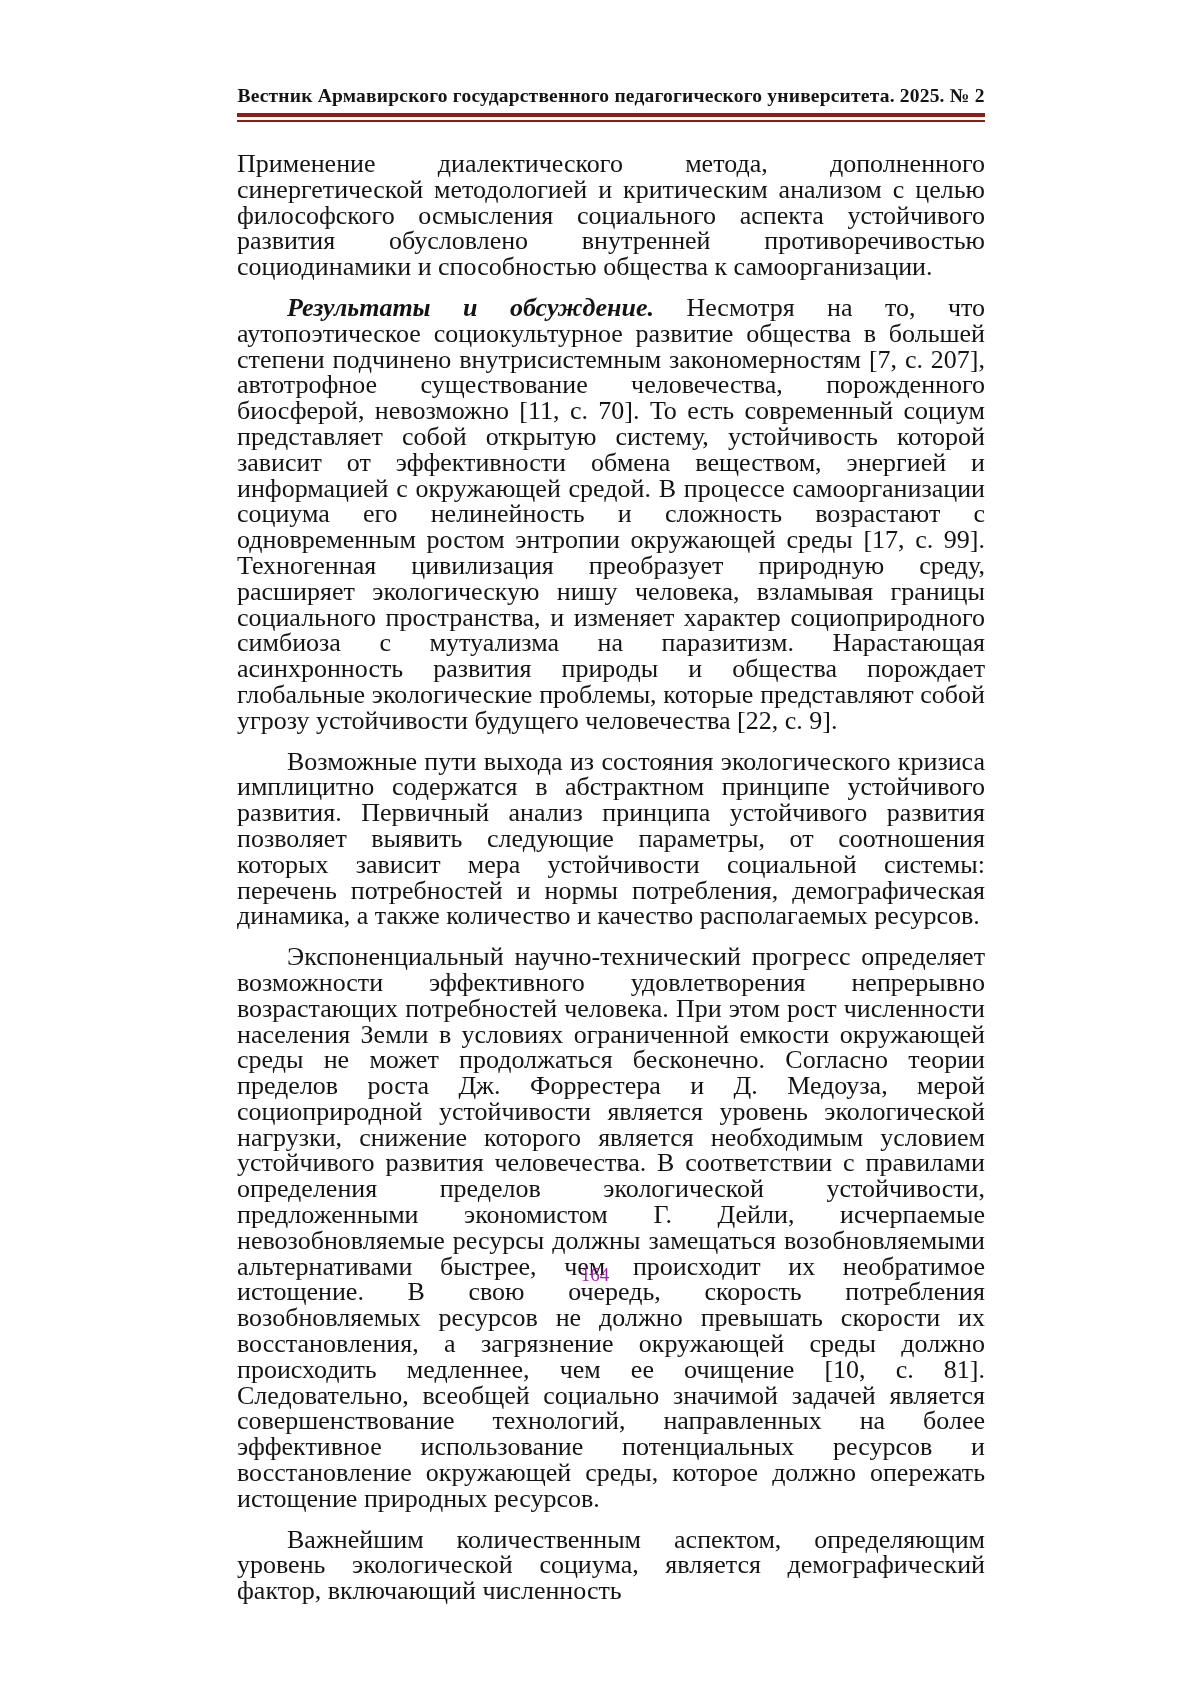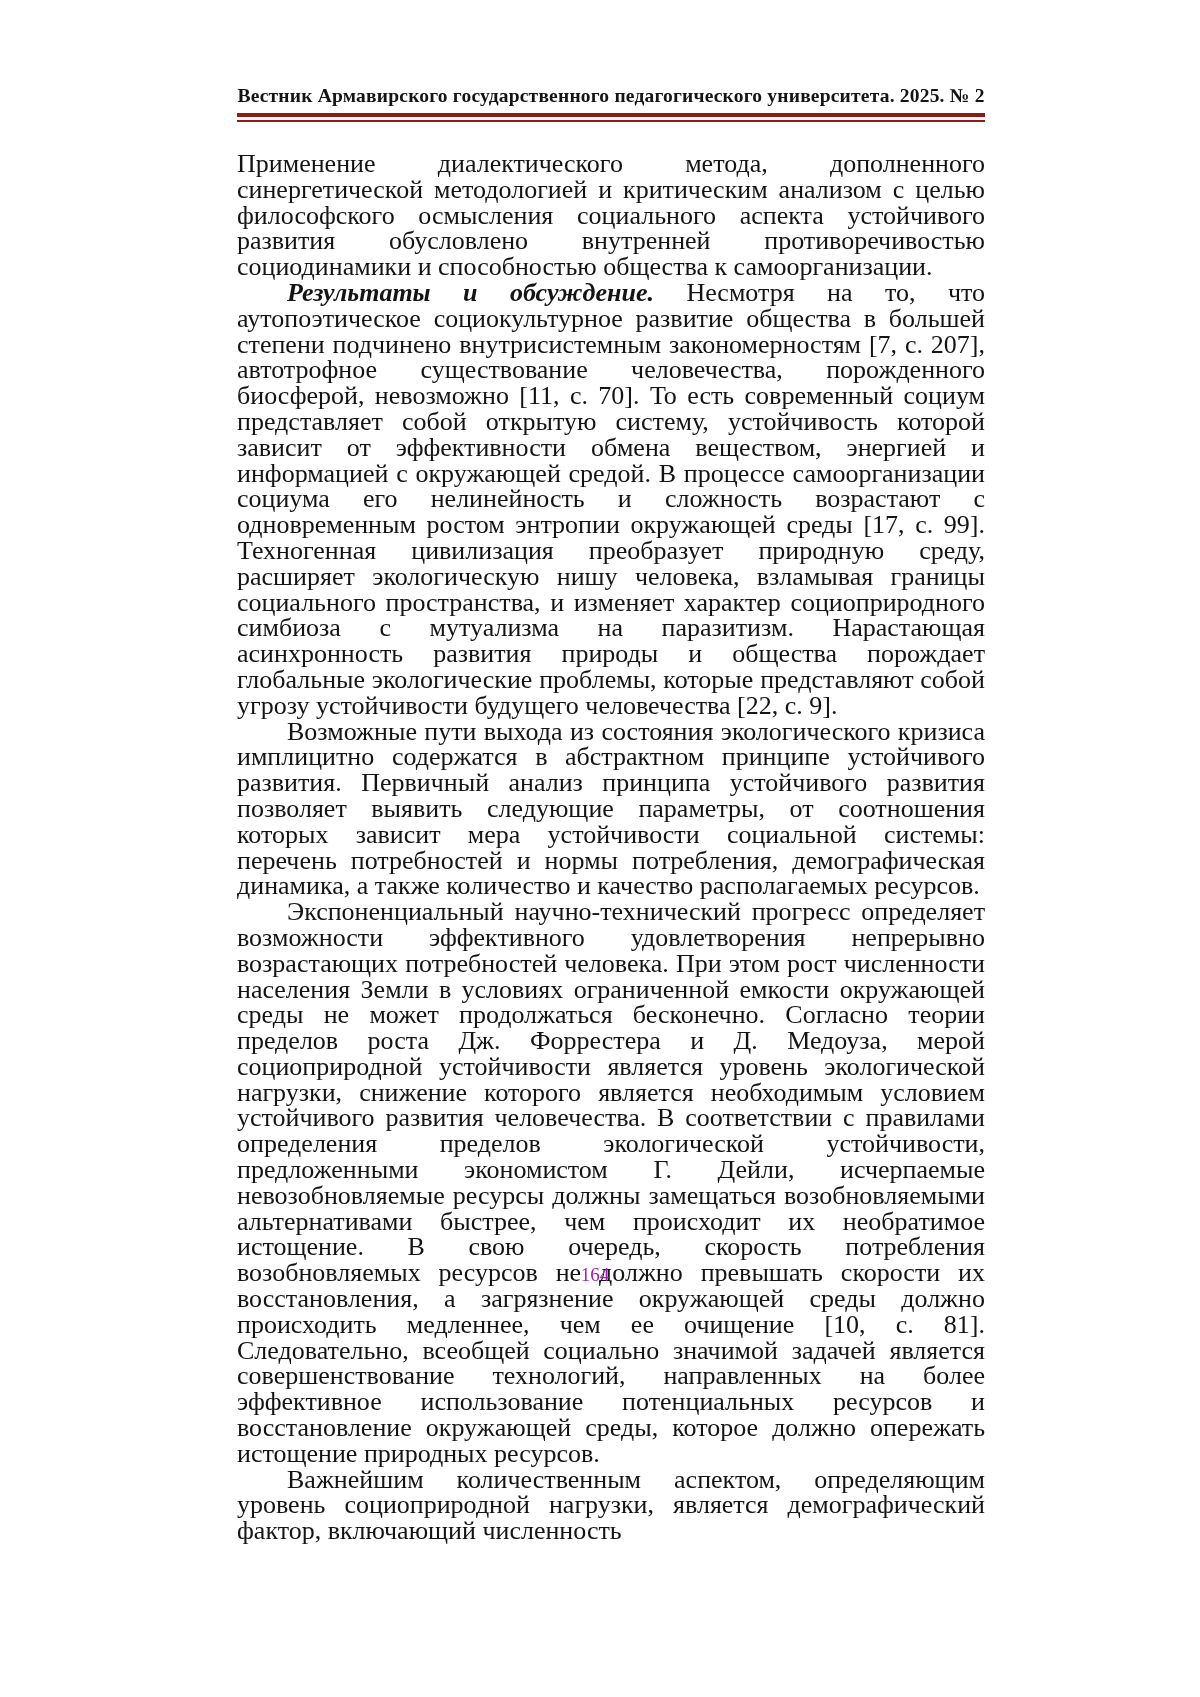--- a/index.html
+++ b/index.html
@@ -41,20 +41,21 @@
     font-size: 26px;
     line-height: 25.8px;
     text-align: justify;
   }
   .article p {
     margin: 0;
     padding: 0;
   }
   .article p.indent {
     text-indent: 50px;
+    margin-top: 15px;
   }
   .lead {
     font-weight: bold;
     font-style: italic;
   }
   .page-number {
     position: absolute;
     top: 1264px;
     left: 221px;
     width: 748px;
@@ -68,17 +69,17 @@
 
 <div class="page">
   <div class="content">
     <div class="header-title">Вестник Армавирского государственного педагогического университета. 2025. № 2</div>
     <div class="header-rule" style="border-top-color: rgb(142, 27, 20); border-bottom-color: rgb(142, 27, 20);"></div>
     <div class="article">
         <p>Применение диалектического метода, дополненного синергетической методологией и критическим анализом с целью философского осмысления социального аспекта устойчивого развития обусловлено внутренней противоречивостью социодинамики и способностью общества к самоорганизации.</p>
         <p class="indent"><span class="lead">Результаты и обсуждение. </span>Несмотря на то, что аутопоэтическое социокультурное развитие общества в большей степени подчинено внутрисистемным закономерностям [7, с. 207], автотрофное существование человечества, порожденного биосферой, невозможно [11, с. 70]. То есть современный социум представляет собой открытую систему, устойчивость которой зависит от эффективности обмена веществом, энергией и информацией с окружающей средой. В процессе самоорганизации социума его нелинейность и сложность возрастают с одновременным ростом энтропии окружающей среды [17, с. 99]. Техногенная цивилизация преобразует природную среду, расширяет экологическую нишу человека, взламывая границы социального пространства, и изменяет характер социоприродного симбиоза с мутуализма на паразитизм. Нарастающая асинхронность развития природы и общества порождает глобальные экологические проблемы, которые представляют собой угрозу устойчивости будущего человечества [22, с. 9].</p>
         <p class="indent">Возможные пути выхода из состояния экологического кризиса имплицитно содержатся в абстрактном принципе устойчивого развития. Первичный анализ принципа устойчивого развития позволяет выявить следующие параметры, от соотношения которых зависит мера устойчивости социальной системы: перечень потребностей и нормы потребления, демографическая динамика, а также количество и качество располагаемых ресурсов.</p>
         <p class="indent">Экспоненциальный научно-технический прогресс определяет возможности эффективного удовлетворения непрерывно возрастающих потребностей человека. При этом рост численности населения Земли в условиях ограниченной емкости окружающей среды не может продолжаться бесконечно. Согласно теории пределов роста Дж. Форрестера и Д. Медоуза, мерой социоприродной устойчивости является уровень экологической нагрузки, снижение которого является необходимым условием устойчивого развития человечества. В соответствии с правилами определения пределов экологической устойчивости, предложенными экономистом Г. Дейли, исчерпаемые невозобновляемые ресурсы должны замещаться возобновляемыми альтернативами быстрее, чем происходит их необратимое истощение. В свою очередь, скорость потребления возобновляемых ресурсов не должно превышать скорости их восстановления, а загрязнение окружающей среды должно происходить медленнее, чем ее очищение [10, с. 81]. Следовательно, всеобщей социально значимой задачей является совершенствование технологий, направленных на более эффективное использование потенциальных ресурсов и восстановление окружающей среды, которое должно опережать истощение природных ресурсов.</p>
-        <p class="indent">Важнейшим количественным аспектом, определяющим уровень социоприродной нагрузки, является демографический фактор, включающий численность</p>
+        <p class="indent">Важнейшим количественным аспектом, определяющим уровень экологической социума, является демографический фактор, включающий численность</p>
       </div>
   </div>
   <div class="page-number">164</div>
 </div>
 
 </body></html>

